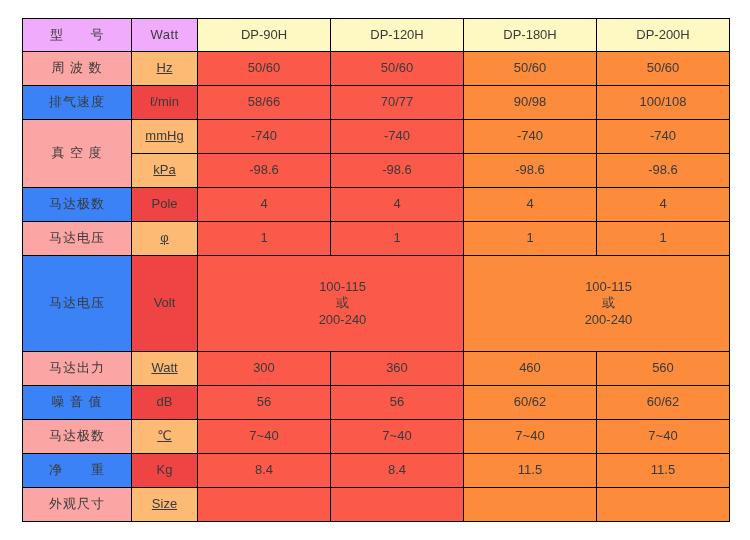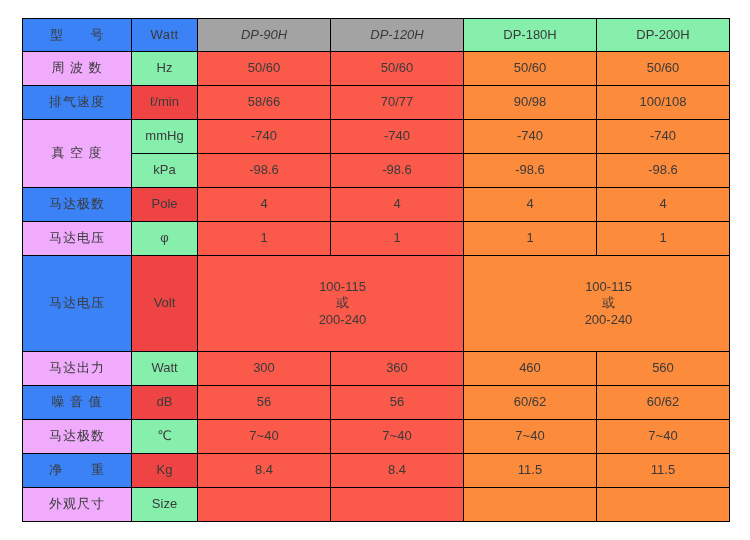--- a/index.html
+++ b/index.html
@@ -36,41 +36,40 @@
     font-weight: normal;
     padding: 0;
     color: #3a3a3a;
     font-size: 13px;
     line-height: 1.25;
   }
 
   
   tr.head-row th { height: 32px; font-weight: bold; }
   th.head-name, th.head-model {
-    background: #3b82f6;
+    background: #f0abfc;
     color: #ffffff;
     font-size: 13.5px;
     letter-spacing: 0.5px;
   }
   th.head-red {
-    background: #a3a3a3;
+    background: #fef9c3;
     color: #ffffff;
     font-size: 14px;
-    font-style: italic;
   }
   th.head-orange {
-    background: #86efac;
+    background: #fef9c3;
     color: #ffffff;
     font-size: 14px;
   }
 
   
-  td.lbl-gray  { background: #f0abfc; color: #3d3d3d; letter-spacing: 1px; }
+  td.lbl-gray  { background: #fca5a5; color: #3d3d3d; letter-spacing: 1px; }
   td.lbl-white { background: #3b82f6; color: #3d3d3d; letter-spacing: 1px; }
-  td.unit-gray  { background: #86efac; color: #3d3d3d; }
+  td.unit-gray  { background: #fdba74; color: #3d3d3d; text-decoration: underline; }
   td.unit-white { background: #ef4444; color: #3d3d3d; }
 
   
   td.d-red    { background: #fb5a4b; color: #2e2e2e; }
   td.d-orange { background: #fc8b3c; color: #2e2e2e; }
 
   tr.r-std td { height: 33px; }
   tr.r-volt td { height: 95px; }
   tr.r-last td { height: 33px; }
 

